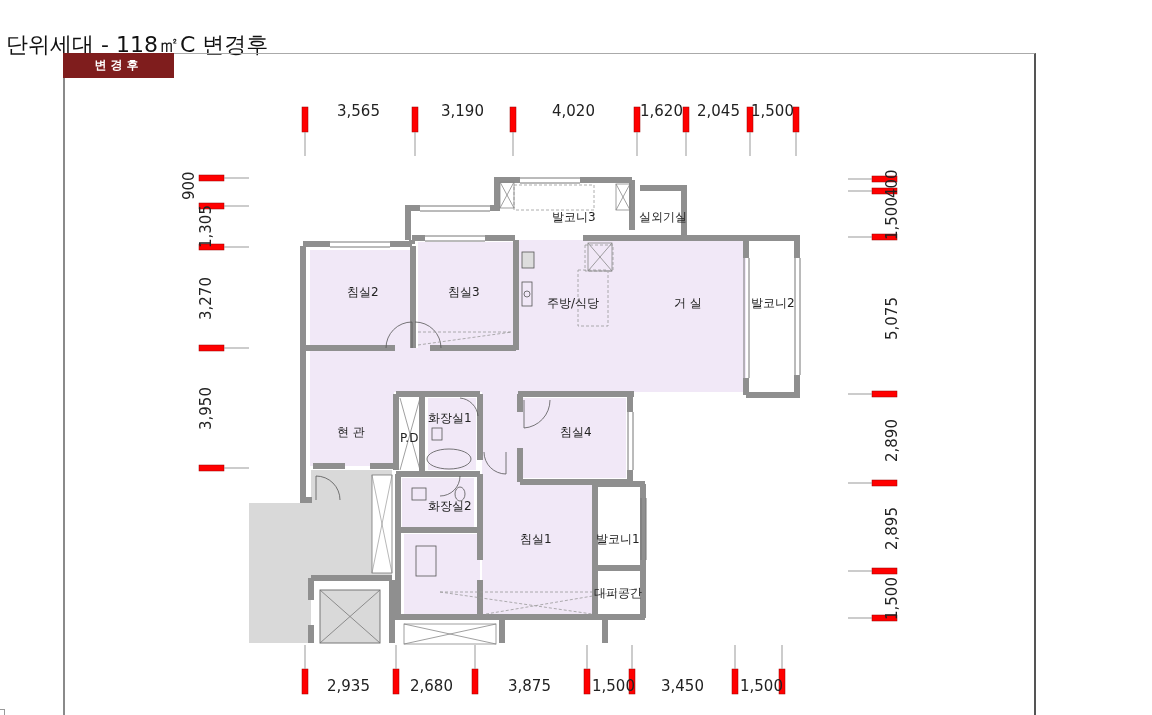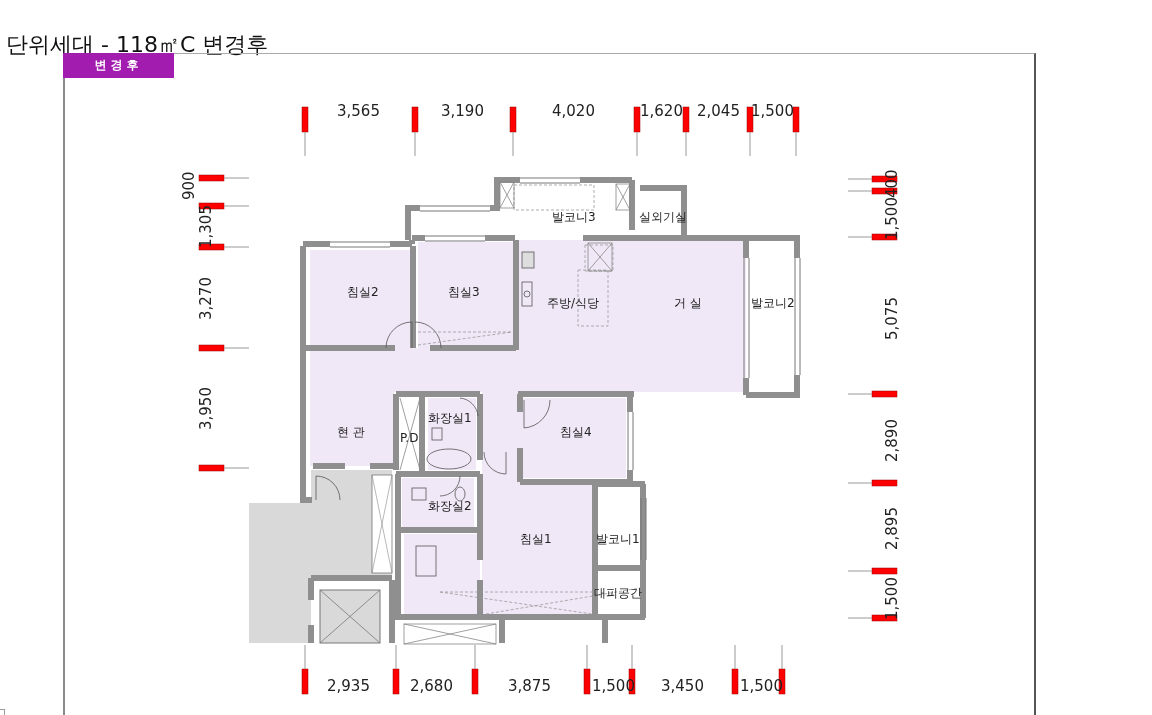--- a/index.html
+++ b/index.html
@@ -1,19 +1,19 @@
 <!DOCTYPE html>
 <html><head>
 <meta charset="utf-8">
 <style>
   html, body { margin:0; padding:0; background:#ffffff; }
   body { width:1152px; height:715px; position:relative; overflow:hidden; font-family:"DejaVu Sans", sans-serif; }
   .page-title { position:absolute; left:6px; top:2px; font-size:22px; font-weight:normal; color:#111; letter-spacing:0px; font-family:"DejaVu Sans", sans-serif;margin-top:28px; }
   .frame { position:absolute; left:63px; top:53px; width:969px; height:680px; border-top:1px solid #aaa; border-left:2px solid #8a8a8a; border-right:2px solid #555; }
-  .badge { position:absolute; left:63px; top:53px; width:111px; height:25px; background:#a21caf; color:#fff; font-size:12px; font-weight:bold; text-align:center; line-height:25px; letter-spacing:4px; }
+  .badge { position:absolute; left:63px; top:53px; width:111px; height:25px; background:#7f1d1d; color:#fff; font-size:12px; font-weight:bold; text-align:center; line-height:25px; letter-spacing:4px; }
   .plan { position:absolute; left:0; top:0; }
   .dim-text { font-family:"DejaVu Sans", sans-serif; font-size:15px; fill:#222; }
   .room-text { font-family:"DejaVu Sans", sans-serif; font-size:12px; fill:#222; }
   .corner-mark { position:absolute; left:0; top:709px; width:4px; height:6px; border-top:1px solid #999; border-right:1px solid #999; }
 </style>
 </head>
 <body>
 
 <div class="page-title">단위세대 - 118㎡C 변경후</div>
 

